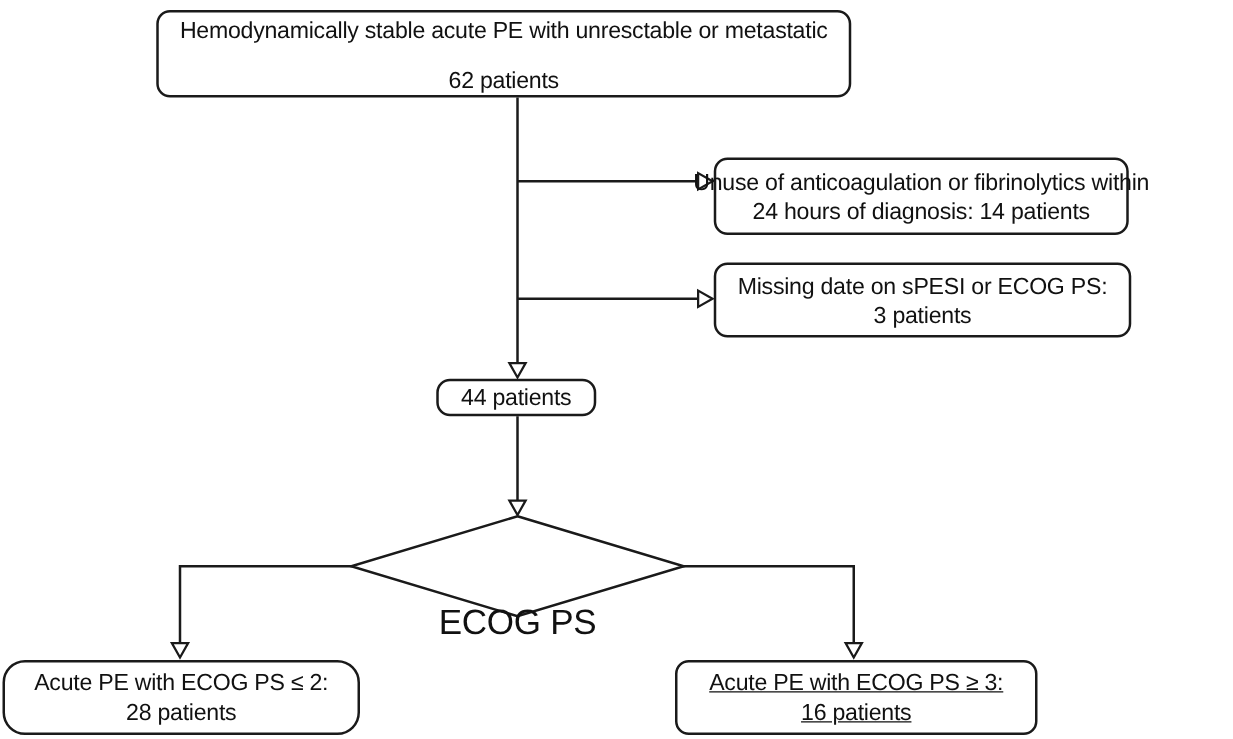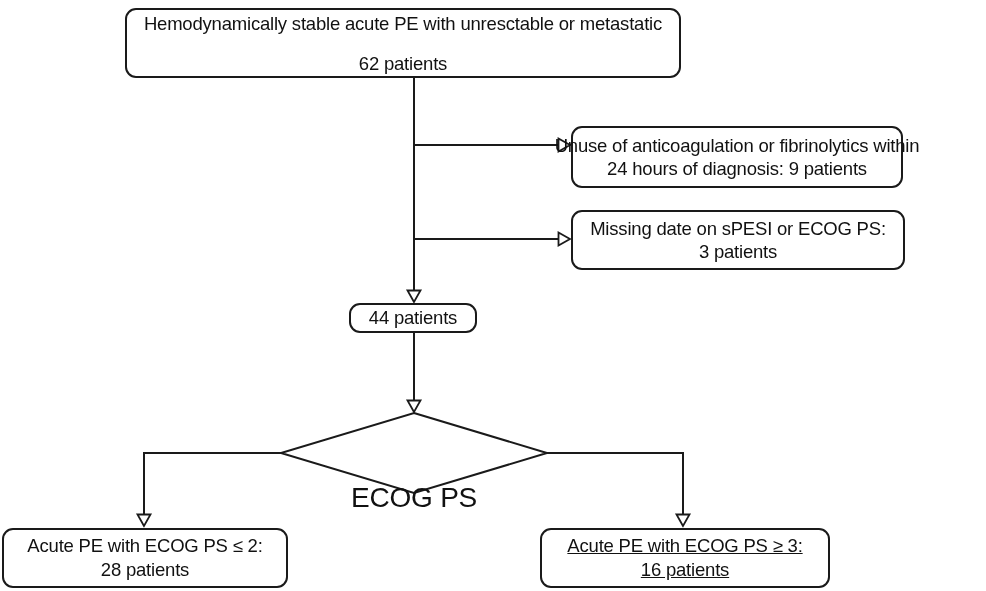--- a/index.html
+++ b/index.html
@@ -55,21 +55,21 @@
     line-height: 23px;
     letter-spacing: -0.2px;
     padding: 0 4px;
   }
   .node span { display: block; white-space: nowrap; }
 
   .node-enrollment   { left: 125px; top: 8px;   width: 556px; height: 70px; gap: 17px; }
   .node-excl-anticoag{ left: 571px; top: 114px; width: 332px; height: 62px; margin-top: 12px; }
   .node-excl-missing { left: 571px; top: 210px; width: 334px; height: 60px; }
   .node-analyzed     { left: 349px; top: 303px; width: 128px; height: 30px; line-height: 22px; }
-  .node-group-low    { left: 2px;   top: 528px; width: 286px; height: 60px; line-height: 24px; }
+  .node-group-low    { left: 2px;   top: 528px; width: 286px; height: 60px; line-height: 24px; border-radius: 18px; }
   .node-group-high   { left: 540px; top: 528px; width: 290px; height: 60px; line-height: 24px; text-decoration: underline; }
 
   .diamond-label {
     position: absolute;
     left: 314px;
     top: 438px;
     width: 200px;
     text-align: center;
     font-size: 28px;
     line-height: 30px;
@@ -105,21 +105,21 @@
     <polygon class="arrowhead" points="683,526 676.5,514.5 689.5,514.5"></polygon>
   </svg>
 
   <div class="node node-enrollment">
     <span>Hemodynamically stable acute PE with unresctable or metastatic</span>
     <span>62 patients</span>
   </div>
 
   <div class="node node-excl-anticoag">
     <span>Unuse of anticoagulation or fibrinolytics within</span>
-    <span>24 hours of diagnosis: 9 patients</span>
+    <span>24 hours of diagnosis: 14 patients</span>
   </div>
 
   <div class="node node-excl-missing">
     <span>Missing date on sPESI or ECOG PS:</span>
     <span>3 patients</span>
   </div>
 
   <div class="node node-analyzed">
     <span>44 patients</span>
   </div>

